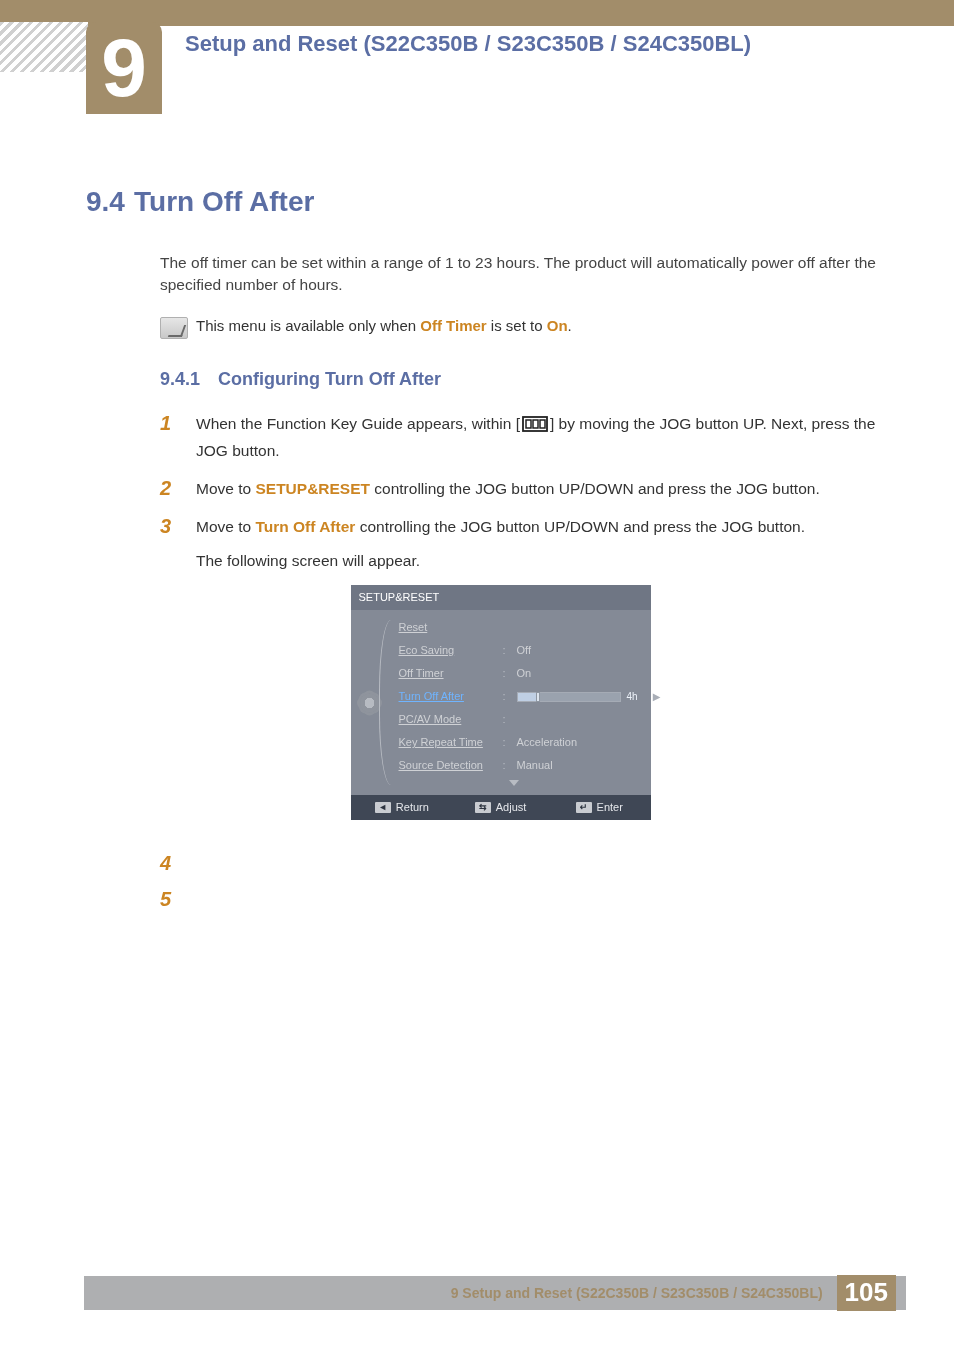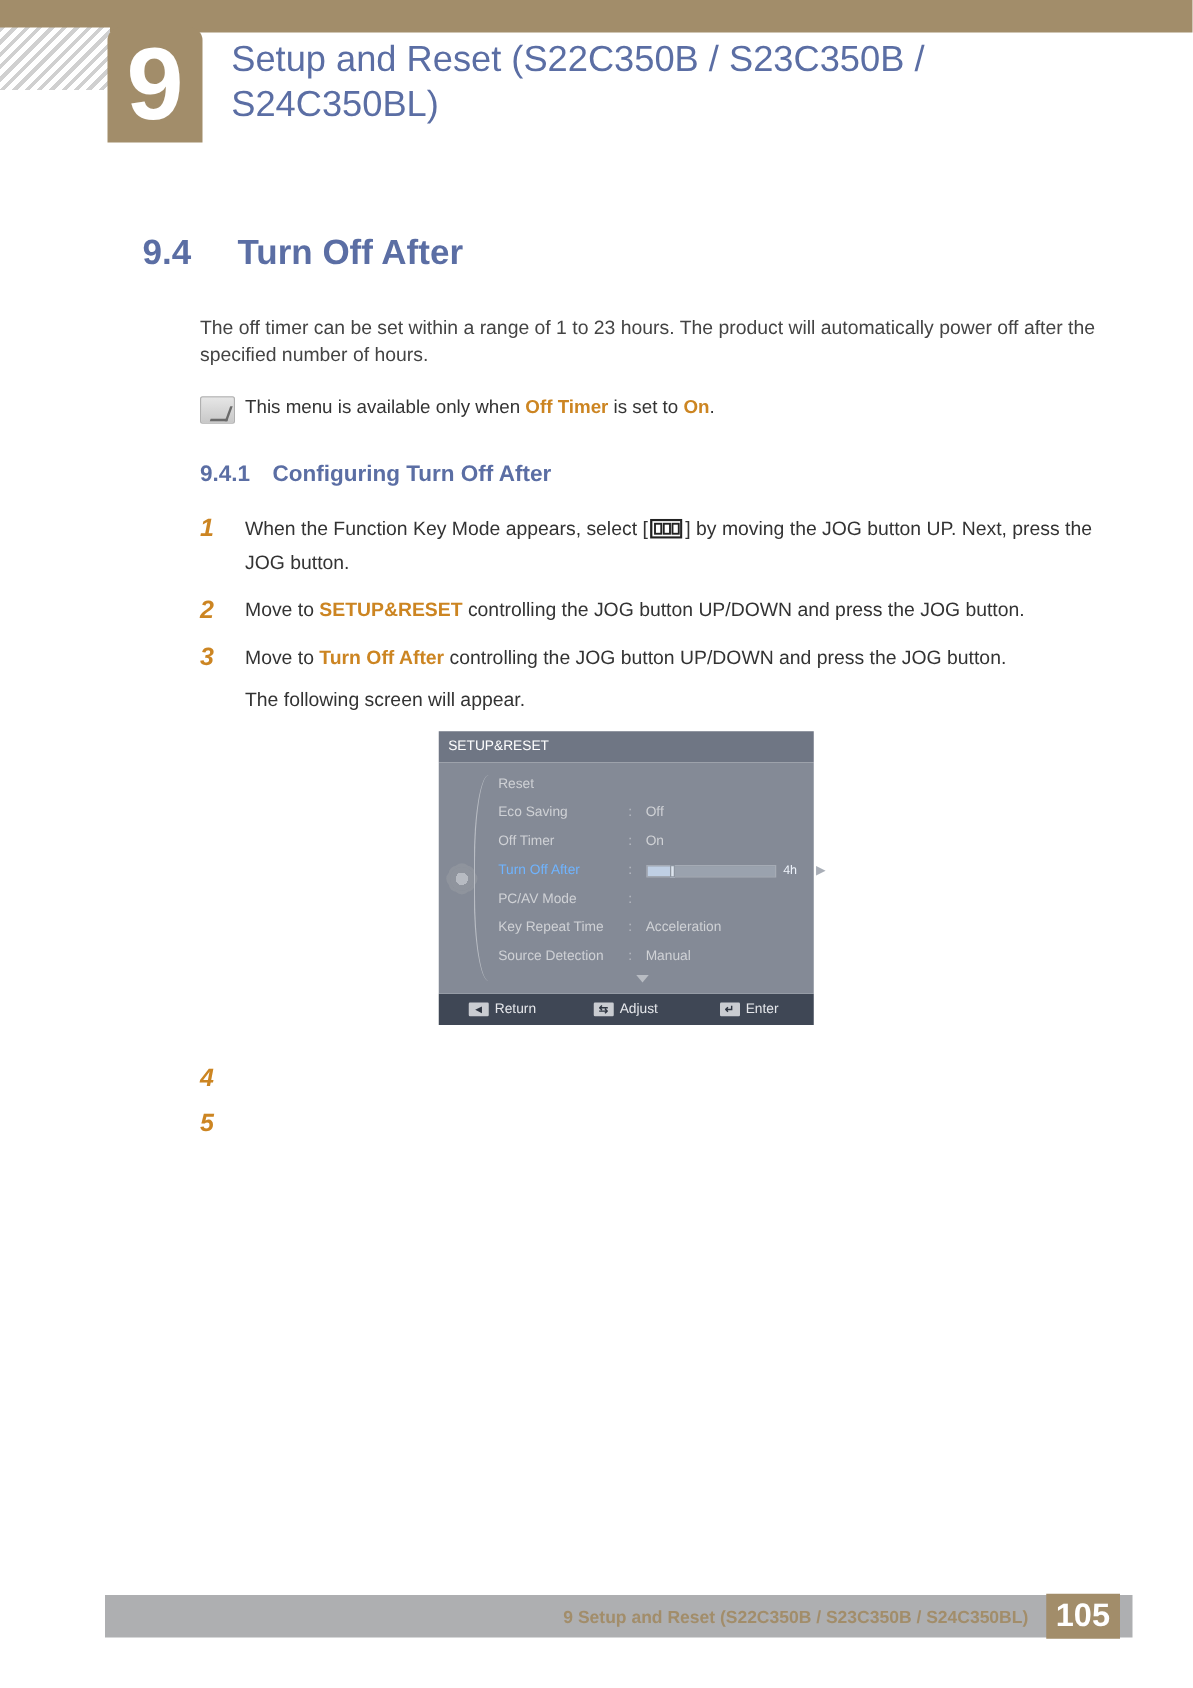--- a/index.html
+++ b/index.html
@@ -34,36 +34,34 @@
     font-size: 82px;
     font-weight: 700;
     text-align: center;
     line-height: 92px;
   }
   .chapter-title {
     position: absolute;
     top: 30px;
     left: 185px;
     right: 60px;
-    font-size: 29px;
-    font-weight: 400;
+    font-size: 22px;
+    font-weight: 700;
     color: #5b6ea4;
     line-height: 1.25;
   }
   .section-row {
     position: absolute;
     top: 186px;
     left: 86px;
     right: 60px;
     display: flex;
-    gap: 28px;
     color: #5b6ea4;
     font-size: 28px;
     font-weight: 600;
-    margin-left: 28px;
   }
   .section-num { min-width: 48px; }
 
   .body-col {
     position: absolute;
     top: 252px;
     left: 160px;
     right: 60px;
   }
   .para {
@@ -169,21 +167,21 @@
     border-left: 1px solid #b8bcc3;
     border-radius: 12px 0 0 12px / 70px 0 0 70px;
   }
   .osd-row {
     display: flex;
     align-items: center;
     padding: 3px 6px 3px 12px;
     gap: 6px;
     position: relative;
   }
-  .osd-row .lbl { width: 98px; }
+  .osd-row .lbl { width: 98px; text-decoration: underline; }
   .osd-row .colon { color: #b8bcc3; width: 8px; }
   .osd-row .val { flex: 1; }
   .osd-row.sel .lbl { color: #6fb4ff; }
   .slider {
     display: flex; align-items: center; gap: 0;
     flex: 1;
   }
   .slider-track {
     height: 10px; flex: 1;
     background: linear-gradient(90deg,#bfcfe4 0 18%, #9aa2ae 18% 100%);
@@ -282,21 +280,21 @@
 
   <div class="sub-heading">
     <span>9.4.1</span>
     <span>Configuring Turn Off After</span>
   </div>
 
   <ol class="steps">
     <li>
       <span class="step-num">1</span>
       <span>
-        <span>When the Function Key Mode appears, select [</span><span class="menu-glyph"><svg width="26" height="16">
+        <span>When the Function Key Guide appears, within [</span><span class="menu-glyph"><svg width="26" height="16">
               <rect x="1" y="1" width="24" height="14" stroke-width="1.8"></rect>
               <rect x="4" y="4" width="5" height="8" stroke-width="1.5"></rect>
               <rect x="11" y="4" width="5" height="8" stroke-width="1.5"></rect>
               <rect x="18" y="4" width="5" height="8" stroke-width="1.5"></rect>
             </svg></span><span>] by moving the JOG button UP. Next, press the JOG button.</span>
       </span>
     </li>
     <li>
       <span class="step-num">2</span>
       <span>

